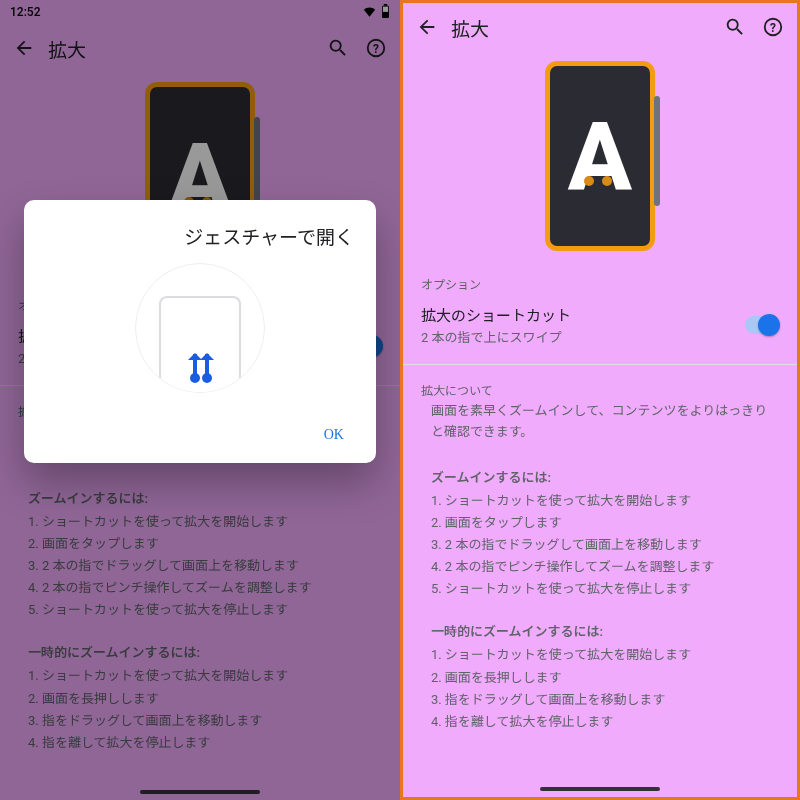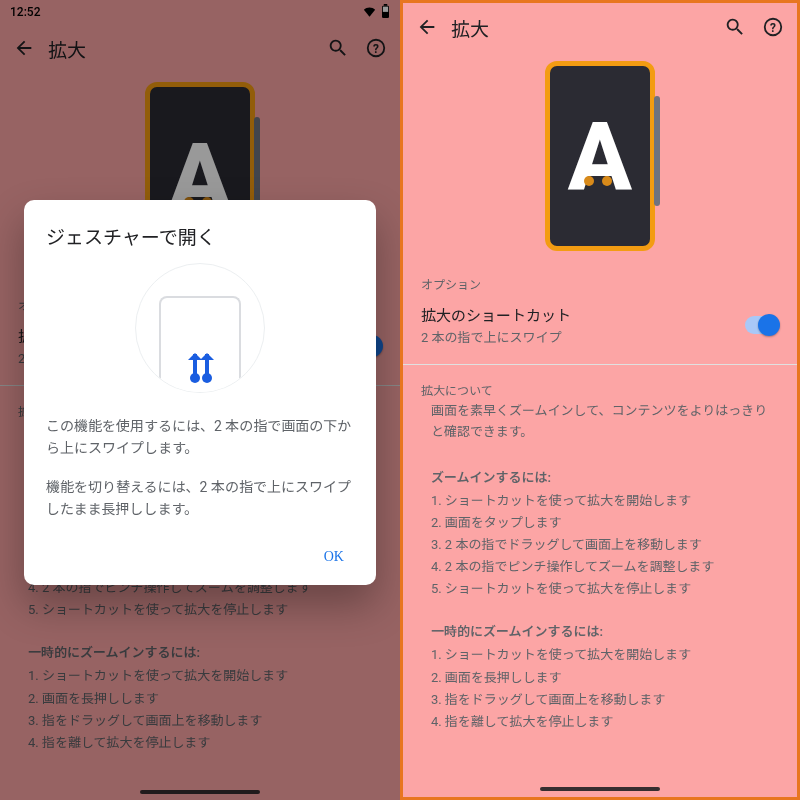--- a/index.html
+++ b/index.html
@@ -1,18 +1,18 @@
 <!DOCTYPE html>
 <html><head>
 <meta charset="utf-8">
 <style>
   * { box-sizing: border-box; margin: 0; padding: 0; }
   html, body { width: 800px; height: 800px; font-family: Roboto, "Noto Sans JP", sans-serif; background: #fff; }
   .row { display: flex; width: 800px; height: 800px; }
-  .pane { width: 412px; height: 800px; position: relative; background: #fca5a5; overflow: hidden; }
+  .pane { width: 412px; height: 800px; position: relative; background: #f0abfc; overflow: hidden; }
   .pane.right { border: 3px solid #e8761f; }
   .pane.left { }
   .scrim { position: absolute; inset: 0; background: rgba(0,0,0,0.40); z-index: 5; }
 
   
   .statusbar { height: 24px; display: flex; align-items: center; justify-content: space-between; padding: 0 10px; font-size: 12px; font-weight: 500; color: #000; }
   .statusbar .icons { display: flex; align-items: center; gap: 4px; }
 
   
   .appbar { height: 48px; display: flex; align-items: center; padding: 0 10px; gap: 10px; }
@@ -44,21 +44,21 @@
   .body p { margin-bottom:25px; }
   .body .h { color:#5f6368; font-weight:600; margin-bottom:2px; }
   .body ol { list-style:none; }
   .body ol li { margin-bottom:1px; }
 
   
   .navhandle { position:absolute; bottom:6px; left:50%; transform:translateX(-50%); width:120px; height:4px; border-radius:3px; background:#202124; opacity:.9; }
 
   
   .dialog { position:absolute; z-index:10; left:24px; right:24px; top:200px; background:#fff; border-radius:10px; padding: 22px 22px 14px; box-shadow: 0 20px 40px rgba(0,0,0,.3); }
-  .dialog-title { text-align:left; font-size:19px; color:#202124; margin-bottom:14px; }
+  .dialog-title { text-align:right; font-size:19px; color:#202124; margin-bottom:14px; }
   .dialog-ill { width:130px; height:130px; margin:0 auto 22px; border:1px solid #eceff1; border-radius:65px; display:flex; align-items:flex-end; justify-content:center; overflow:hidden; position:relative; }
   .dialog-ill .frame { width:82px; height:96px; border:2px solid #dadce0; border-bottom:none; border-radius:8px 8px 0 0; background:#fff; position:relative; }
   .dialog-ill .arrow { position:absolute; bottom:14px; width:4px; height:24px; background:#1a5de0; }
   .dialog-ill .arrow::before { content:""; position:absolute; top:-8px; left:-5px; border:7px solid transparent; border-bottom-color:#1a5de0; }
   .dialog-ill .arrow::after { content:""; position:absolute; bottom:-5px; left:-3px; width:10px; height:10px; border-radius:50%; background:#1a5de0; }
   .dialog-ill .a1{ left:32px; } .dialog-ill .a2{ left:44px; }
   .dialog-body { font-size:14px; color:#5f6368; line-height:1.6; }
   .dialog-body p { margin-bottom:16px; }
   .dialog-actions { display:flex; justify-content:flex-end; padding-top:6px;font-family:Liberation Serif, serif; }
   .dialog-ok { color:#1a73e8; font-size:14px; font-weight:500; padding:6px 10px; }
@@ -153,24 +153,20 @@
     <div class="scrim"></div>
 
     <div class="dialog">
       <div class="dialog-title">ジェスチャーで開く</div>
       <div class="dialog-ill">
         <div class="frame">
           <div class="arrow a1"></div>
           <div class="arrow a2"></div>
         </div>
       </div>
-      <div class="dialog-body">
-        <p>この機能を使用するには、2 本の指で画面の下から上にスワイプします。</p>
-        <p>機能を切り替えるには、2 本の指で上にスワイプしたまま長押しします。</p>
-      </div>
       <div class="dialog-actions">
         <span class="dialog-ok">OK</span>
       </div>
     </div>
   </div>
 
   <div class="pane right">
     <div class="appbar">
       <span class="iconbtn">
           <svg width="22" height="22" viewBox="0 0 24 24">

